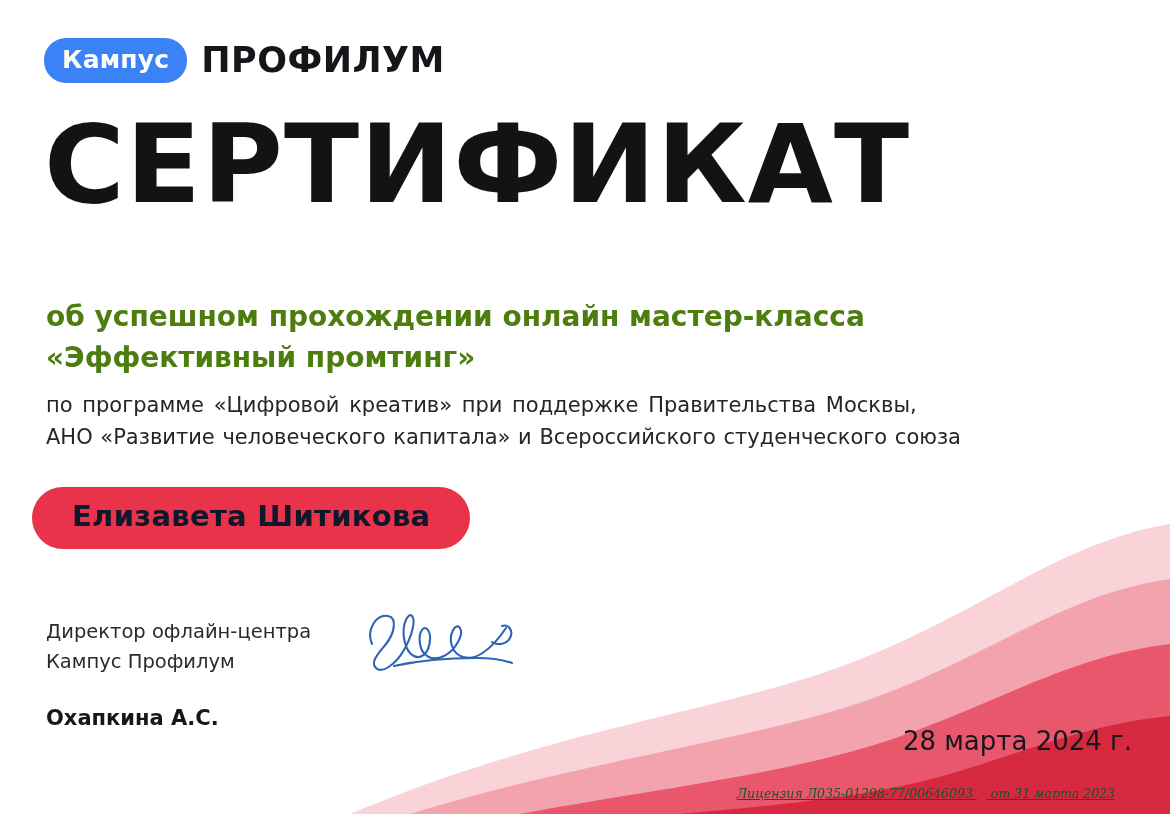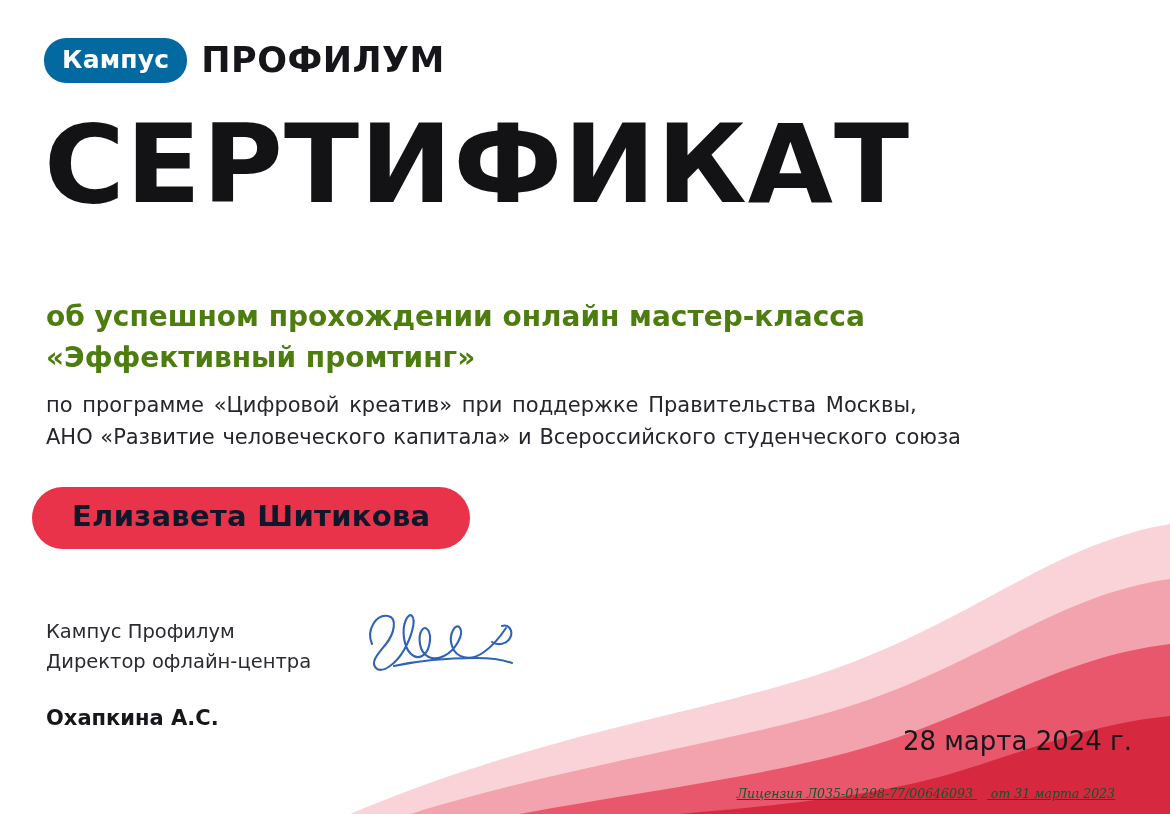--- a/index.html
+++ b/index.html
@@ -31,21 +31,21 @@
   
   .logo-row {
     position: absolute;
     left: 44px;
     top: 38px;
     display: flex;
     align-items: center;
     gap: 14px;
   }
   .logo-badge {
-    background: #0369a1;
+    background: #3b82f6;
     color: #ffffff;
     font-weight: bold;
     font-size: 25px;
     line-height: 1;
     padding: 9px 18px 11px 18px;
     border-radius: 22px;
     letter-spacing: 0.2px;
     font-family: "DejaVu Sans", "Liberation Sans", sans-serif;
   }
   .logo-word {
@@ -198,22 +198,22 @@
   </div>
 
   <div class="program">
     <span class="line line1">по программе «Цифровой креатив» при поддержке Правительства Москвы,</span>
     <span class="line line2">АНО «Развитие человеческого капитала» и Всероссийского студенческого союза</span>
   </div>
 
   <div class="name-pill">Елизавета Шитикова</div>
 
   <div class="sign-role">
+    <div>Директор офлайн-центра</div>
     <div>Кампус Профилум</div>
-    <div>Директор офлайн-центра</div>
   </div>
 
   <svg class="signature-mark" viewBox="0 0 190 85">
     <g fill="none" stroke="#2f63b5" stroke-width="2.1" stroke-linecap="round" stroke-linejoin="round">
       <path d="M20,44 C14,30 24,14 36,16 C46,18 42,34 34,44 C26,54 18,62 24,68 C30,74 44,64 52,50 C60,36 64,20 60,16 C56,12 50,24 52,38 C54,52 62,60 70,56 C78,52 80,36 76,30 C72,24 66,32 68,44 C70,56 80,62 92,56 C104,50 112,34 108,28 C104,22 96,34 100,46 C104,58 118,62 132,52 C142,45 150,34 154,28"></path>
       <path d="M42,66 C60,62 92,58 124,58 C140,58 152,60 160,63"></path>
       <path d="M150,26 C156,24 162,30 158,38 C155,44 146,46 140,42"></path>
     </g>
   </svg>
 

